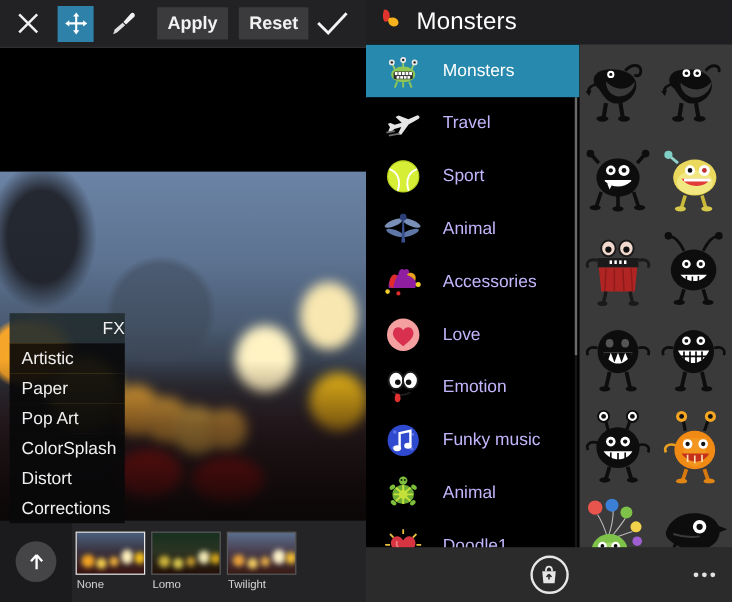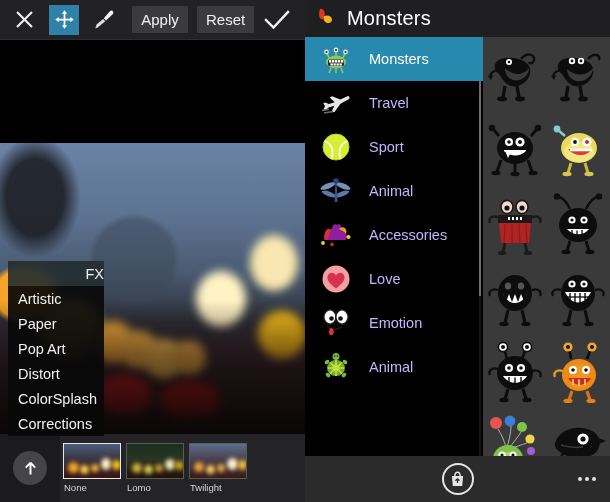--- a/index.html
+++ b/index.html
@@ -12,20 +12,21 @@
   .screens { display: flex; width: 610px; height: 502px; }
 
   
   .editor { position: relative; width: 305px; height: 502px; background: #000; overflow: hidden; }
 
   .toolbar {
     position: absolute; top: 0; left: 0; width: 305px; height: 40px;
     background: #222224;
     display: flex; align-items: center;
     border-bottom: 1px solid #2e2e31;
+    font-weight: bold;
   }
   .tb-icon { width: 40px; height: 40px; display: flex; align-items: center; justify-content: center; }
   .tb-x { margin-left: 4px; }
   .tb-move-wrap { width: 40px; height: 40px; display: flex; align-items: center; justify-content: center; }
   .tb-move {
     width: 30px; height: 30px; background: #2e82a9;
     display: flex; align-items: center; justify-content: center;
   }
   .tb-btn {
     height: 27px; min-width: 56px; padding: 0 9px;
@@ -196,24 +197,24 @@
       <div class="fxmenu-item">
         <span>Artistic</span>
       </div>
       <div class="fxmenu-item">
         <span>Paper</span>
       </div>
       <div class="fxmenu-item">
         <span>Pop Art</span>
       </div>
       <div class="fxmenu-item">
+        <span>ColorSplash</span>
+      </div>
+      <div class="fxmenu-item">
         <span>Distort</span>
-      </div>
-      <div class="fxmenu-item">
-        <span>ColorSplash</span>
       </div>
       <div class="fxmenu-item">
         <span>Corrections</span>
       </div>
     </div>
 
     <div class="filmstrip">
       <div class="upload-wrap">
         <div class="upload-btn">
           <svg width="17" height="17" viewBox="0 0 20 20">
@@ -373,39 +374,66 @@
               <ellipse cx="23" cy="10" rx="6.2" ry="7.2" fill="#fff" stroke="#1c1c1c" stroke-width="1.6"></ellipse>
               <circle cx="12.5" cy="11.5" r="2.3" fill="#111"></circle>
               <circle cx="21.5" cy="11.5" r="2.3" fill="#111"></circle>
               <path d="M8 19 C12 23 18 23 23 20" stroke="#1c1c1c" stroke-width="1.7" fill="none"></path>
               <path d="M11 21 C9 25 10 29 13 28 C15.6 27.2 15 23 13.6 21.4 Z" fill="#e03030"></path>
             </svg>
           </span>
           <span class="cat-label">Emotion</span>
         </div>
 
+        <div class="cat-item">
+          <span class="cat-icon">
+            <svg width="32" height="32" viewBox="0 0 32 32">
+              <circle cx="16" cy="16" r="13" fill="#2f49cf"></circle>
+              <circle cx="9" cy="9" r="1.5" fill="#5d74e8"></circle>
+                <circle cx="24" cy="11" r="1.2" fill="#5d74e8"></circle>
+              <circle cx="8" cy="22" r="1.3" fill="#5d74e8"></circle>
+                <circle cx="23" cy="23" r="1.5" fill="#5d74e8"></circle>
+              <path d="M13 22 L13 10 L22 8 L22 19" stroke="#fff" stroke-width="2" fill="none"></path>
+              <ellipse cx="11" cy="22.5" rx="3.2" ry="2.5" fill="#fff"></ellipse>
+              <ellipse cx="20" cy="20.5" rx="3.2" ry="2.5" fill="#fff"></ellipse>
+            </svg>
+          </span>
+          <span class="cat-label">Funky music</span>
+        </div>
 
         <div class="cat-item">
           <span class="cat-icon">
             <svg width="32" height="32" viewBox="0 0 32 32">
               <ellipse cx="16" cy="17" rx="9" ry="8" fill="#6fae34"></ellipse>
               <path d="M16 9 L16 25 M8 17 L24 17 M10 11.5 L22 22.5 M22 11.5 L10 22.5" stroke="#c6e03a" stroke-width="1.6"></path>
               <circle cx="16" cy="17" r="3.6" fill="#c6e03a"></circle>
               <circle cx="16" cy="5.5" r="3.5" fill="#7cbe3c"></circle>
               <circle cx="14.6" cy="5" r=".8" fill="#111"></circle>
                 <circle cx="17.4" cy="5" r=".8" fill="#111"></circle>
               <ellipse cx="7" cy="11" rx="2.6" ry="1.8" transform="rotate(-40 7 11)" fill="#7cbe3c"></ellipse>
               <ellipse cx="25" cy="11" rx="2.6" ry="1.8" transform="rotate(40 25 11)" fill="#7cbe3c"></ellipse>
               <ellipse cx="8" cy="24" rx="2.6" ry="1.8" transform="rotate(40 8 24)" fill="#7cbe3c"></ellipse>
               <ellipse cx="24" cy="24" rx="2.6" ry="1.8" transform="rotate(-40 24 24)" fill="#7cbe3c"></ellipse>
             </svg>
           </span>
           <span class="cat-label">Animal</span>
         </div>
 
+        <div class="cat-item">
+          <span class="cat-icon">
+            <svg width="32" height="30" viewBox="0 0 32 30">
+              <g stroke="#e8c23a" stroke-width="1.5">
+                <path d="M16 1 L16 5 M5 5 L8 8 M27 5 L24 8 M1 14 L5 14 M31 14 L27 14"></path>
+              </g>
+              <path d="M16 26 C6 18 4 13 7 9 C10 5.4 14.4 7 16 10.5 C17.6 7 22 5.4 25 9 C28 13 26 18 16 26 Z" fill="#d63440"></path>
+              <path d="M11 11 C10 13 10.6 15 12 16.5" stroke="#f08080" stroke-width="1.4" fill="none"></path>
+            </svg>
+          </span>
+          <span class="cat-label">Doodle1</span>
+        </div>
 
         <div class="scroll-track"></div>
         <div class="scroll-thumb"></div>
       </div>
 
       <div class="grid-pane">
         <div class="grid">
 
           <div class="cell">
             <svg width="56" height="60" viewBox="0 0 56 60">

